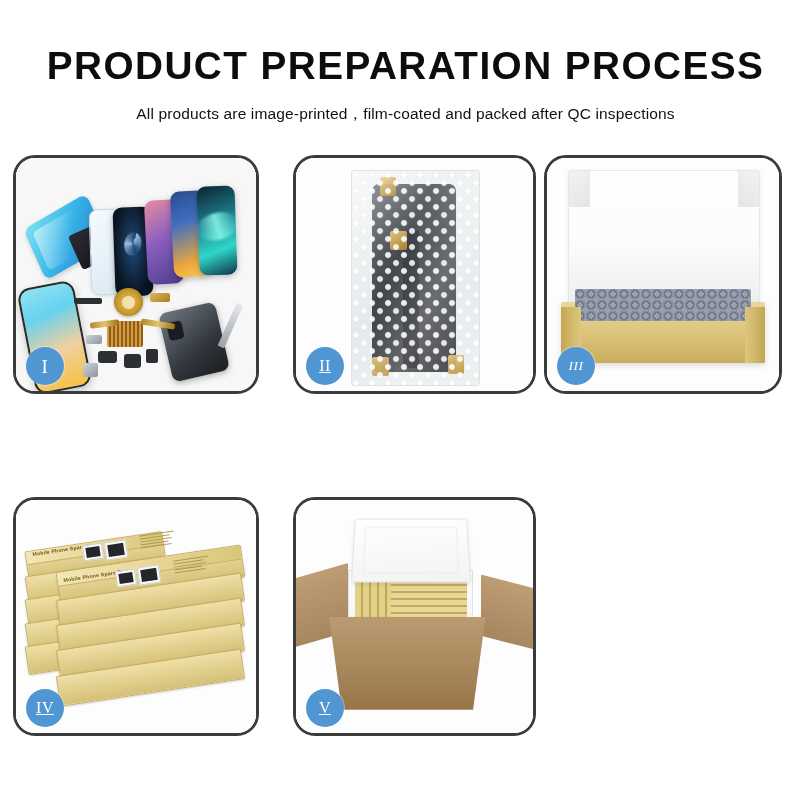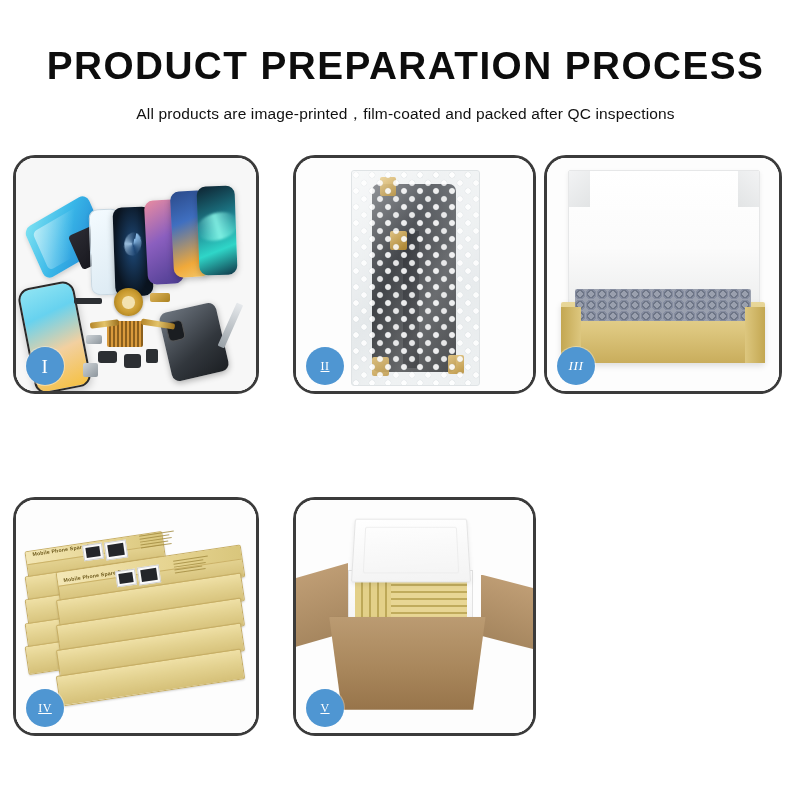--- a/index.html
+++ b/index.html
@@ -35,21 +35,21 @@
   }
   .badge{
     position:absolute;width:38px;height:38px;border-radius:50%;
     background:#4f96d2;color:#ffffff;
     display:flex;align-items:center;justify-content:center;
     font-family:"Liberation Serif","DejaVu Serif",serif;
     font-size:19px;line-height:1;letter-spacing:.5px;
     left:10px;bottom:6px;z-index:40;
     box-shadow:0 0 0 1px rgba(255,255,255,.35);
   }
-  .badge.sm{font-size:12px;text-decoration:underline;}
+  .badge.sm{font-size:16px;text-decoration:underline;}
   .badge.xs{font-size:13.5px;}
 
   
   .p1bg{position:absolute;inset:0;background:#f7f7f7;}
   .scr-film{position:absolute;left:6%;top:22%;width:30%;height:24%;
     background:linear-gradient(135deg,#7fe3f2 0%,#39b7e8 45%,#1f7fd0 100%);
     border-radius:8px;transform:rotate(-24deg) skewY(-6deg);
     box-shadow:0 2px 5px rgba(0,0,0,.18);}
   .scr-film:after{content:"";position:absolute;left:10%;top:12%;right:10%;bottom:12%;
     background:linear-gradient(120deg,rgba(255,255,255,.55),rgba(255,255,255,0) 60%);

